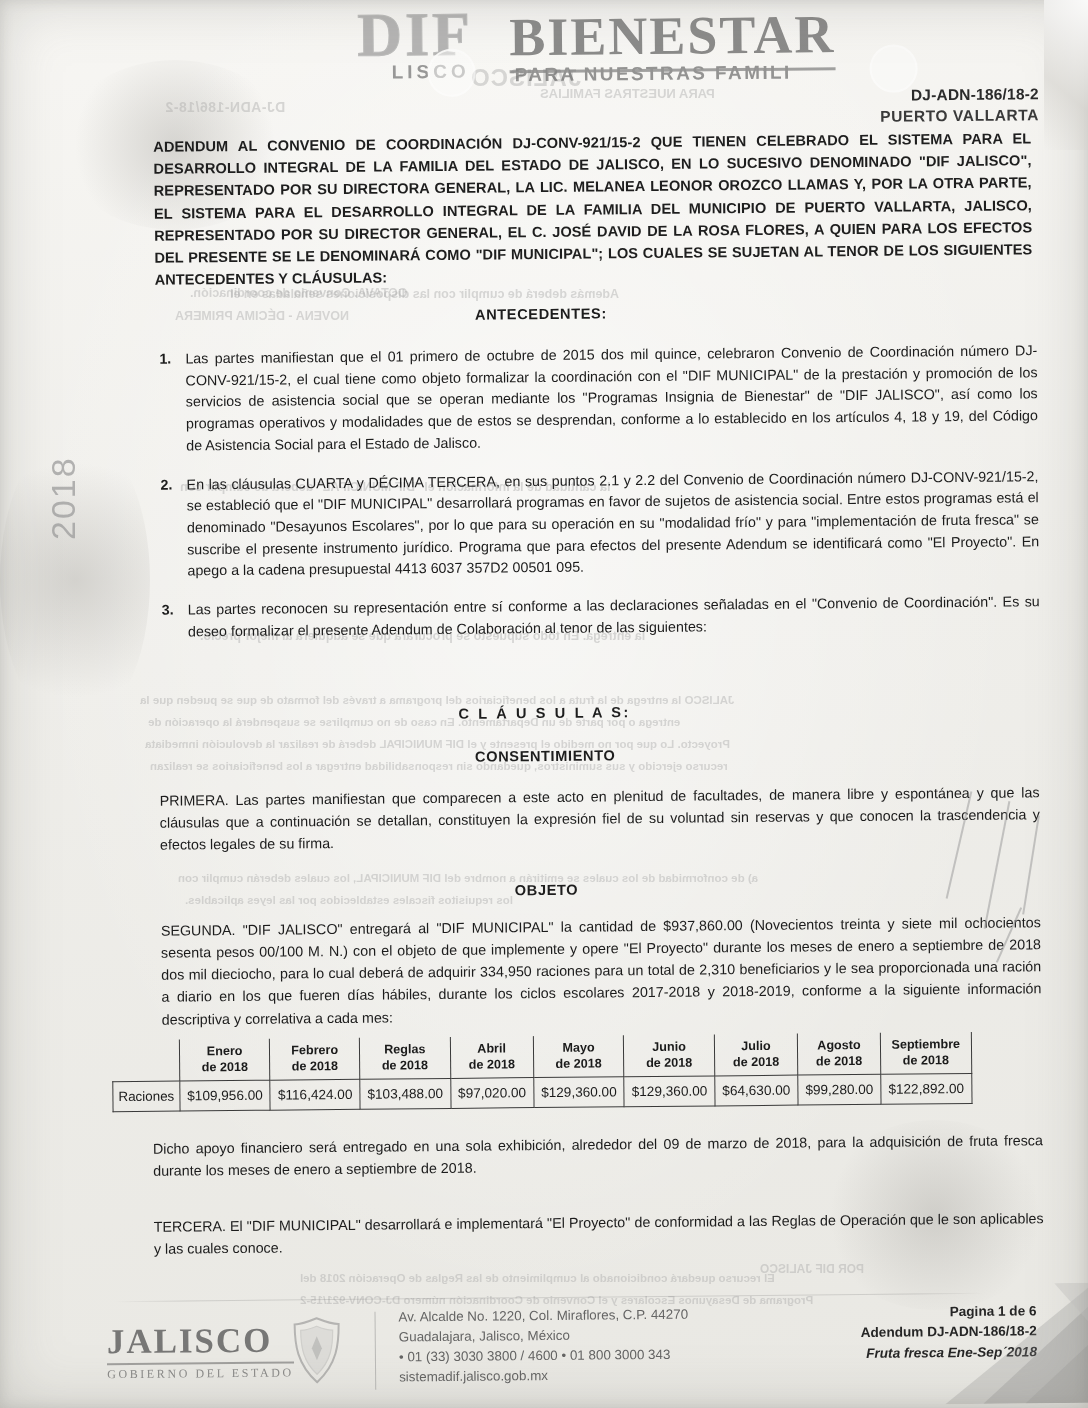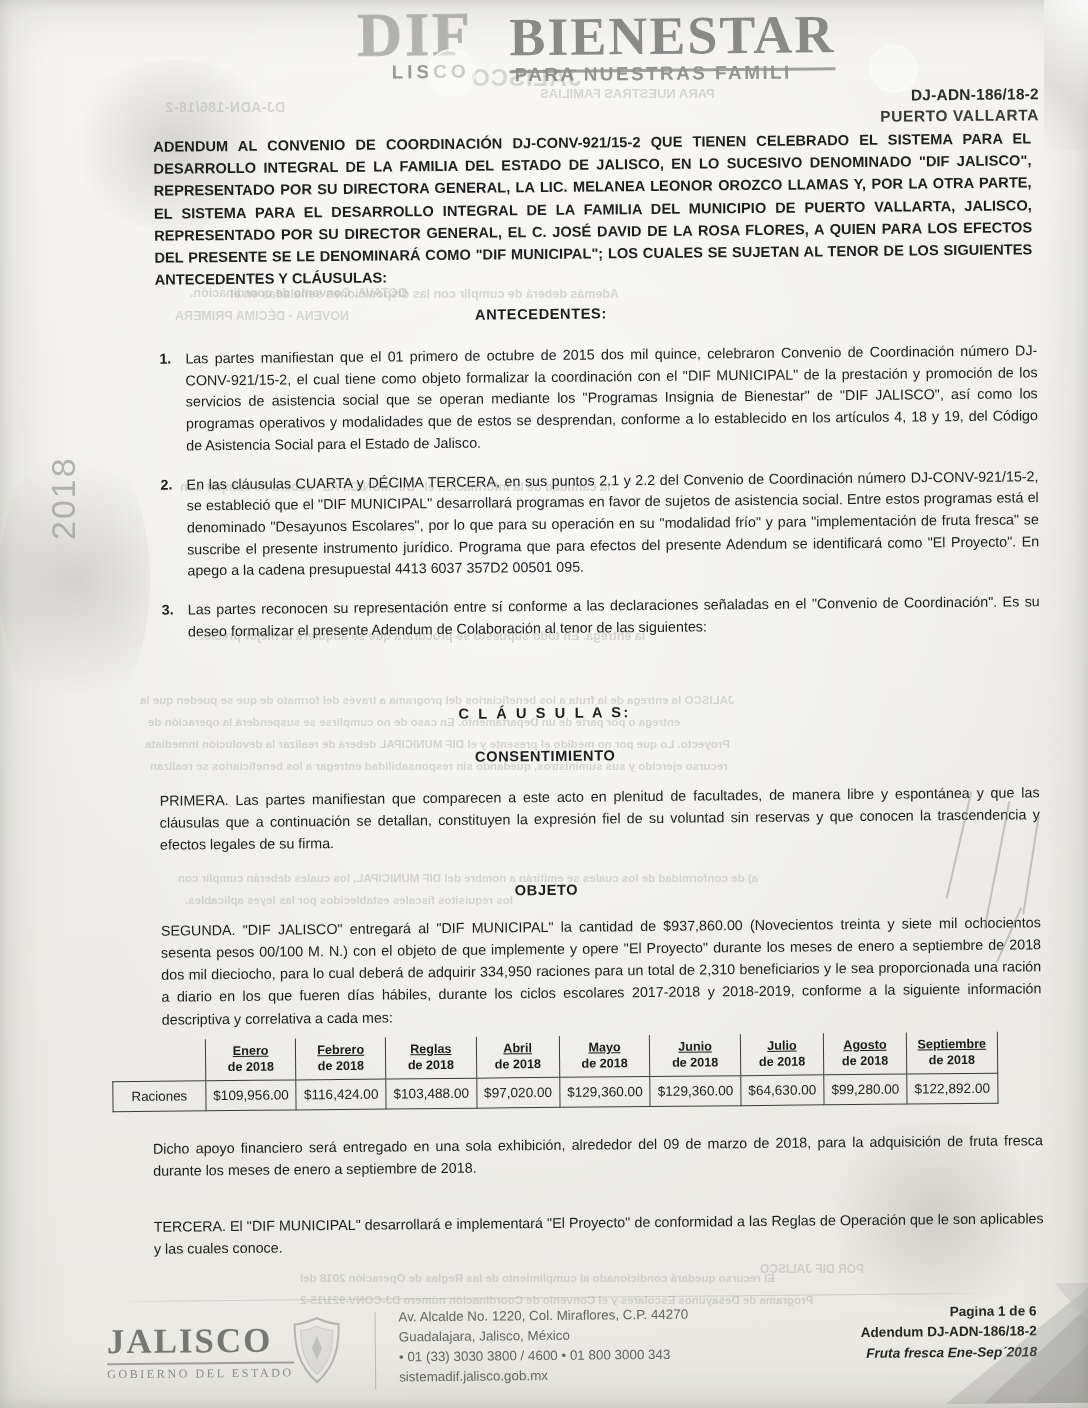--- a/index.html
+++ b/index.html
@@ -117,23 +117,23 @@
     white-space:nowrap;
     font-weight:400;
   }
   table.months thead th{
     border-top:none;
     font-weight:700;
     line-height:1.25;
     font-size:12.6px;
   }
   table.months thead th.corner{border:none;}
-  table.months tbody td.rowlab{font-size:13.4px;padding:7px 18px;}
+  table.months tbody td.rowlab{font-size:13.4px;padding:7px 5px;}
   table.months tbody td{font-size:13.6px;padding:3px 7px;}
-  .mname{display:block;text-decoration:underline;}
+  .mname{display:block;}
   .myear{display:block;}
 
   
   .footer-rule{
     position:absolute;left:108px;top:1297px;width:870px;height:1px;
     background:linear-gradient(90deg,rgba(120,120,120,0) 0%,rgba(120,120,120,.45) 8%,rgba(120,120,120,.45) 92%,rgba(120,120,120,0) 100%);
     opacity:.55;
   }
   .jalisco-logo{
     position:absolute;left:100px;top:1318px;opacity:.72;

